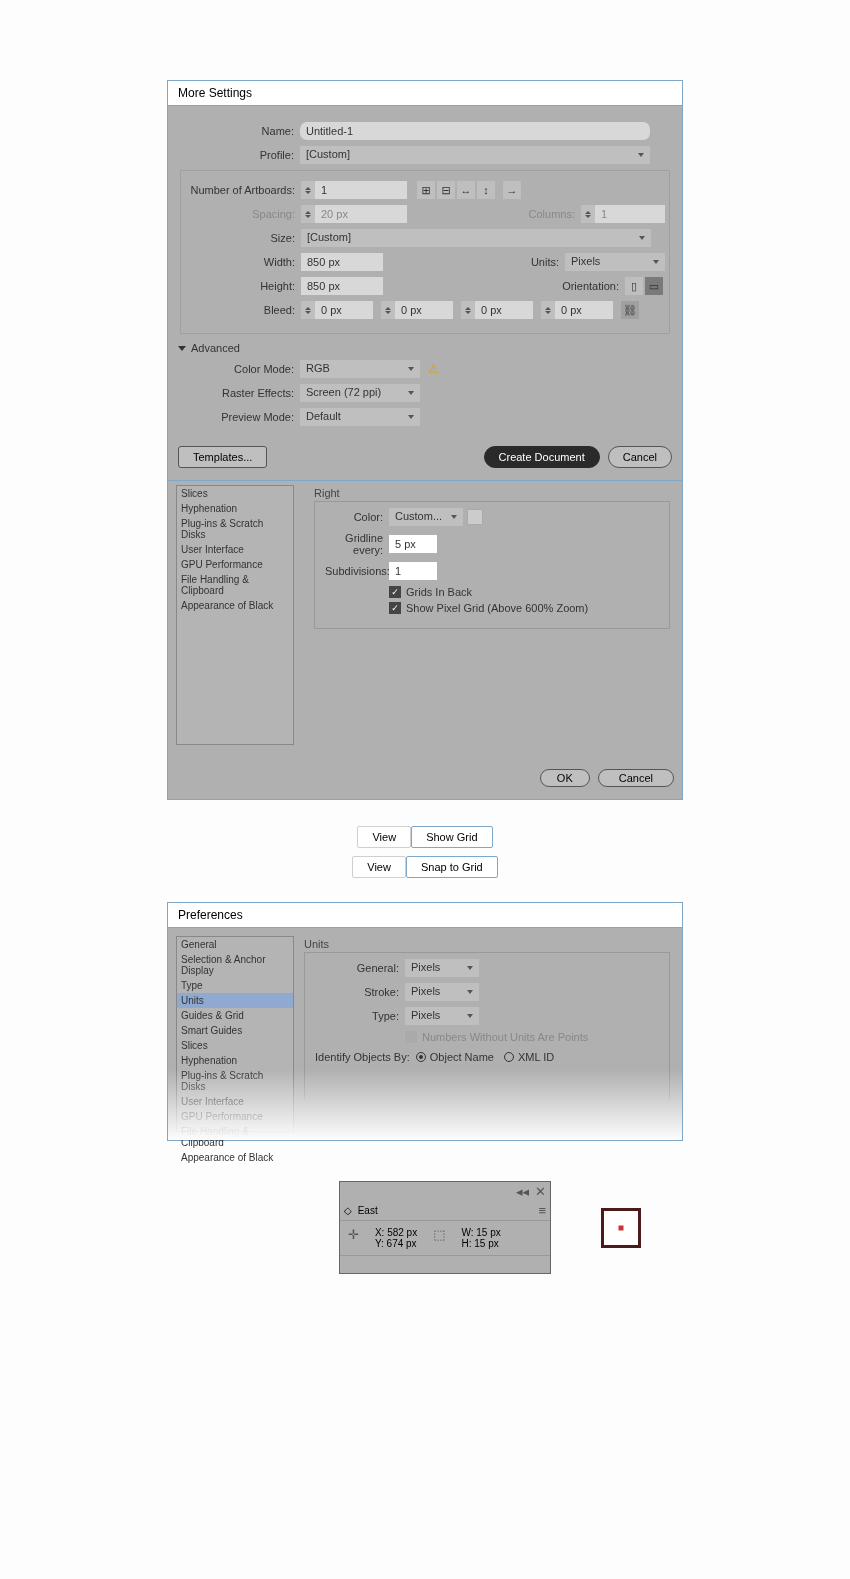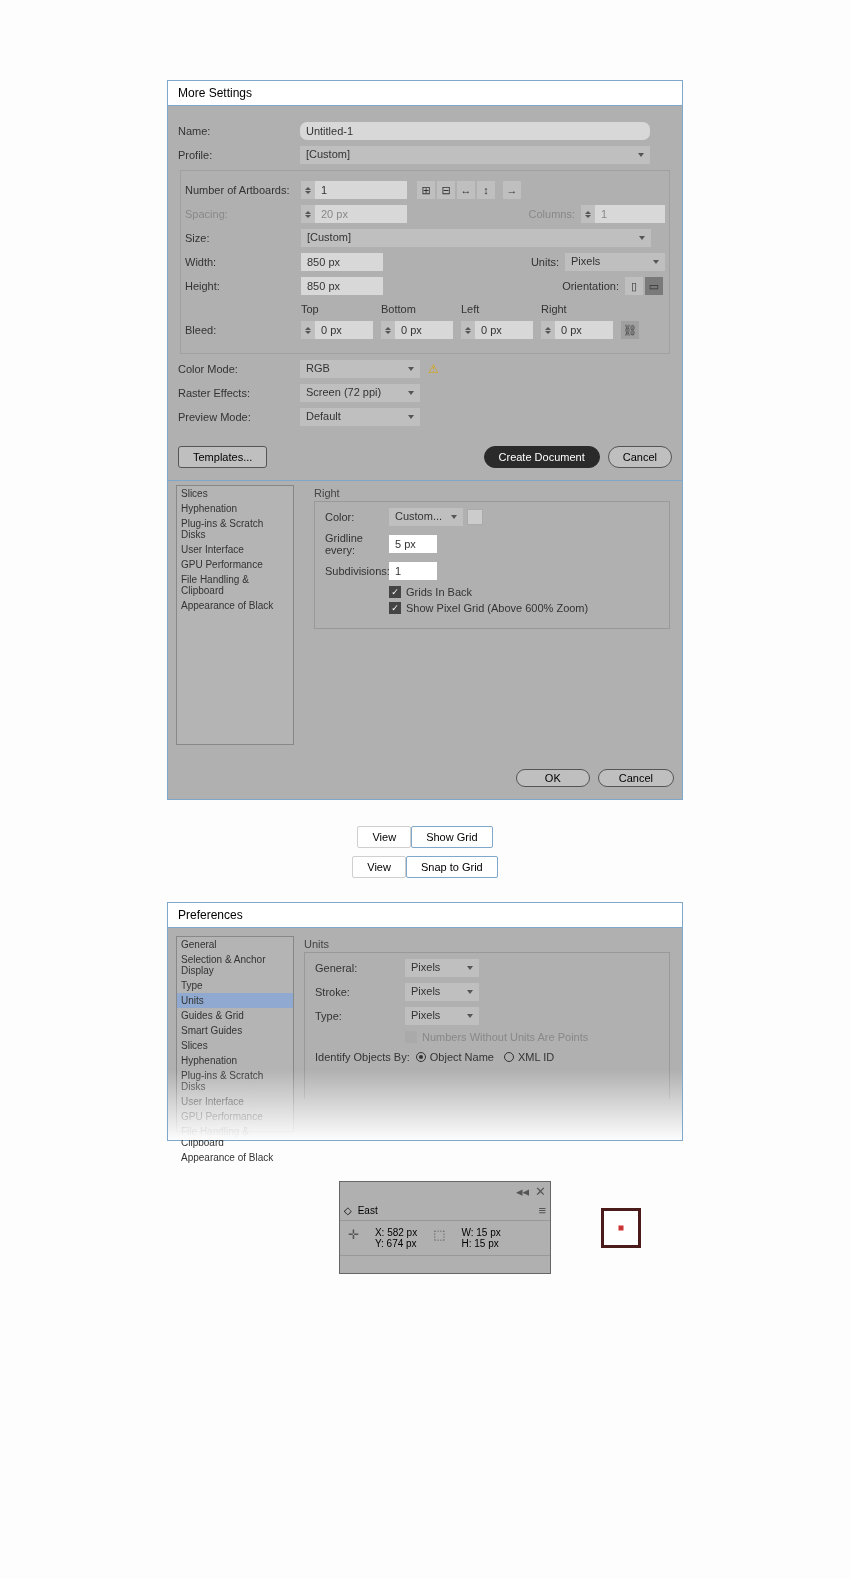--- a/index.html
+++ b/index.html
@@ -2,21 +2,21 @@
 <html><head>
 <meta charset="utf-8">
 <style>
   * { box-sizing: border-box; margin: 0; padding: 0; font-family: 'Segoe UI', Tahoma, sans-serif; }
   body { background: #fdfdfd; width: 850px; padding: 80px 0 60px; }
   .stack { display: flex; flex-direction: column; align-items: center; gap: 0; }
   .dialog { width: 516px; border: 1px solid #7fa7c9; background: #b0b0b0; margin: 0 auto; }
   .dialog-title { background: #fff; padding: 5px 10px; font-size: 12px; border-bottom: 1px solid #7fa7c9; }
   .dialog-body { padding: 16px 10px 12px; font-size: 11px; color: #333; }
   .row { display: flex; align-items: center; margin-bottom: 6px; }
-  .lbl { width: 122px; padding-right: 6px; color: #333; }
+  .lbl { width: 122px; text-align: right; padding-right: 6px; color: #333; }
   .fld-text { background: #d8d8d8; border: none; padding: 3px 6px; font-size: 11px; color: #333; height: 18px; }
   .fld-sel { background: #bfbfbf; border: none; padding: 2px 20px 2px 6px; font-size: 11px; color: #333; height: 18px; position: relative; }
   .sel-wrap { position: relative; display: inline-block; }
   .sel-wrap::after { content: ""; position: absolute; right: 6px; top: 50%; margin-top: -2px; border-left: 3px solid transparent; border-right: 3px solid transparent; border-top: 4px solid #555; }
   .spin { display: flex; align-items: center; }
   .spin-btn { width: 14px; height: 18px; background: #bfbfbf; display: flex; flex-direction: column; justify-content: center; align-items: center; gap: 1px; }
   .spin-btn::before { content:""; border-left:3px solid transparent; border-right:3px solid transparent; border-bottom:3px solid #555; }
   .spin-btn::after { content:""; border-left:3px solid transparent; border-right:3px solid transparent; border-top:3px solid #555; }
   .inset { border: 1px solid #a0a0a0; margin: 0 2px 6px; padding: 10px 4px 8px; }
   .iconbtn { width: 18px; height: 18px; background: #bfbfbf; display: inline-flex; align-items: center; justify-content: center; margin-right: 2px; }
@@ -117,27 +117,20 @@
       </div>
       <div class="row">
         <div class="lbl" style="width:116px">Height:</div>
         <input class="fld-text" style="width: 82px;" value="850 px">
         <div style="flex:1"></div>
         <div>Orientation:</div>
         <div style="width:6px"></div>
         <span class="iconbtn">▯</span>
         <span class="iconbtn sel">▭</span>
       </div>
-      <div class="row" style="margin-top:8px">
-        <div class="lbl" style="width:116px"></div>
-        <div style="width:80px">Top</div>
-        <div style="width:80px">Bottom</div>
-        <div style="width:80px">Left</div>
-        <div style="width:80px">Right</div>
-      </div>
       <div class="row">
         <div class="lbl" style="width:116px">Bleed:</div>
         <div class="spin" style="width:80px">
               <div class="spin-btn"></div>
               <input class="fld-text" style="width: 58px;" value="0 px">
             </div>
         <div class="spin" style="width:80px">
               <div class="spin-btn"></div>
               <input class="fld-text" style="width: 58px;" value="0 px">
             </div>
@@ -145,20 +138,23 @@
               <div class="spin-btn"></div>
               <input class="fld-text" style="width: 58px;" value="0 px">
             </div>
         <div class="spin" style="width:80px">
               <div class="spin-btn"></div>
               <input class="fld-text" style="width: 58px;" value="0 px">
             </div>
         <span class="iconbtn" style="background:#a0a0a0">⛓</span>
       </div>
     </div>
+    <div class="section-hdr">
+          <span>Advanced</span>
+        </div>
     <div class="row">
       <div class="lbl">Color Mode:</div>
       <div class="sel-wrap" style="width:120px">
             <div class="fld-sel" style="width:120px">RGB</div>
           </div>
       <span class="warn">⚠</span>
     </div>
     <div class="row">
       <div class="lbl">Raster Effects:</div>
       <div class="sel-wrap" style="width:120px">
@@ -217,21 +213,21 @@
                   <span>Grids In Back</span>
                 </div>
         <div class="chk" style="margin-left:64px">
                   <span class="chk-box on"></span>
                   <span>Show Pixel Grid (Above 600% Zoom)</span>
                 </div>
       </div>
     </div>
    </div>
    <div style="display:flex; justify-content:flex-end; gap:8px; margin-top:24px">
-     <button class="btn" style="padding:2px 28px">OK</button>
+     <button class="btn" style="padding:2px 16px">OK</button>
      <button class="btn" style="padding:2px 20px">Cancel</button>
    </div>
   </div>
  </div>
 </div>
 
 <div style="height:22px"></div>
 <div class="menu-row">
   <button class="menu-btn lite">View</button>
   <button class="menu-btn">Show Grid</button>

